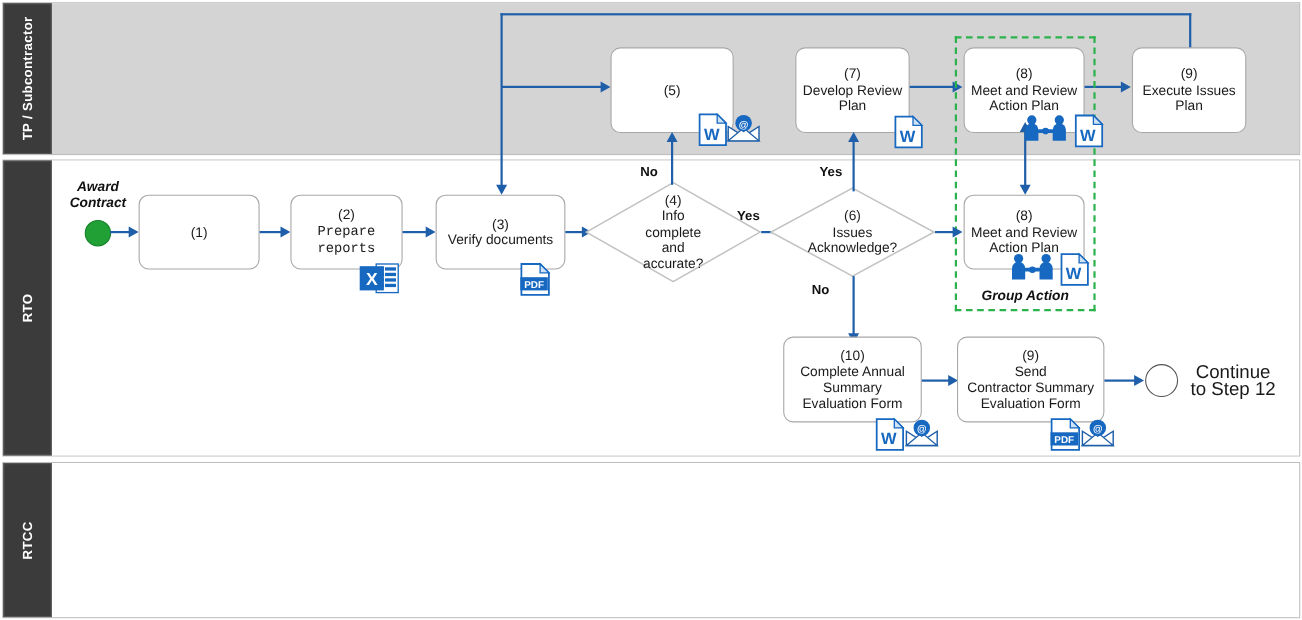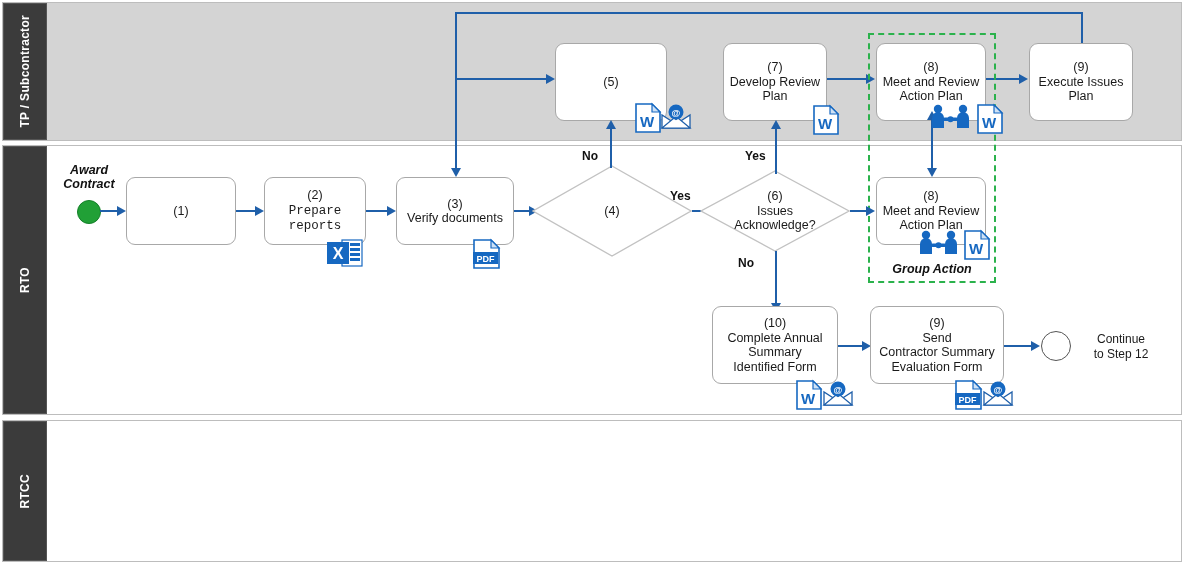--- a/index.html
+++ b/index.html
@@ -36,21 +36,21 @@
   .vline{position:absolute;width:0;border-left:2px solid #1f5fa9;}
   .arrow{position:absolute;width:0;height:0;}
   .arrow.right{border-top:5px solid transparent;border-bottom:5px solid transparent;border-left:9px solid #1f5fa9;}
   .arrow.down{border-left:5px solid transparent;border-right:5px solid transparent;border-top:9px solid #1f5fa9;}
   .arrow.up{border-left:5px solid transparent;border-right:5px solid transparent;border-bottom:9px solid #1f5fa9;}
 
   
   .edgelabel{position:absolute;font-size:12px;font-weight:bold;color:#111;white-space:nowrap;}
   .italiclabel{position:absolute;font-size:12.5px;font-weight:bold;font-style:italic;color:#111;
       white-space:pre;line-height:14px;text-align:center;}
-  .plainlabel{position:absolute;font-size:12px;color:#1a1a1a;line-height:14.5px;text-align:center;white-space:pre;}
+  .plainlabel{position:absolute;font-size:17px;color:#1a1a1a;line-height:14.5px;text-align:center;white-space:pre;}
 
   
   .startdot{position:absolute;width:22px;height:22px;border-radius:50%;
       background:#21a036;border:1px solid #15802a;}
   .endcircle{position:absolute;width:28px;height:28px;border-radius:50%;
       background:#ffffff;border:1px solid #555;}
 
   
   .groupbox{position:absolute;box-sizing:border-box;border:2px dashed #2bb24c;background:transparent;}
 
@@ -167,20 +167,24 @@
   <div class="hline" style="left:514px;top:210px;width:18px;"></div>
   <div class="arrow right" style="left:529px;top:206px;"></div>
 
   <div class="diamond" style="left:532px;top:165px;width:160px;height:92px;">
     <svg width="160" height="92" viewBox="0 0 160 92">
       <polygon points="80,1 159,46 80,91 1,46" fill="#ffffff" stroke="#c2c2c2" stroke-width="1.4"></polygon>
     </svg>
     <div class="dtxt">
       <div>
         <span>(4)</span><br>
+        <span style="white-space:pre-line;">Info
+complete
+and
+accurate?</span>
       </div>
     </div>
   </div>
 
   <div class="vline" style="left:610px;top:128px;height:40px;"></div>
   <div class="arrow up" style="left:606px;top:120px;"></div>
   <div class="edgelabel" style="left:582px;top:149px;">No</div>
 
   <div class="hline" style="left:692px;top:210px;width:18px;"></div>
   <div class="arrow right" style="left:709px;top:206px;"></div>
@@ -220,21 +224,21 @@
   <div class="arrow down" style="left:927px;top:168px;"></div>
 
   <div class="hline" style="left:850px;top:210px;width:17px;"></div>
   <div class="arrow right" style="left:866px;top:206px;"></div>
 
   <div class="node" style="left:712px;top:306px;width:126px;height:78px;">
     <div class="txt">
       <span>(10)</span><br>
       <span style="white-space:pre-line;">Complete Annual
 Summary
-Identified Form</span>
+Evaluation Form</span>
     </div>
   </div>
 
   <div class="hline" style="left:838px;top:345px;width:25px;"></div>
   <div class="arrow right" style="left:862px;top:341px;"></div>
 
   <div class="node" style="left:870px;top:306px;width:134px;height:78px;">
     <div class="txt">
       <span>(9)</span><br>
       <span style="white-space:pre-line;">Send

